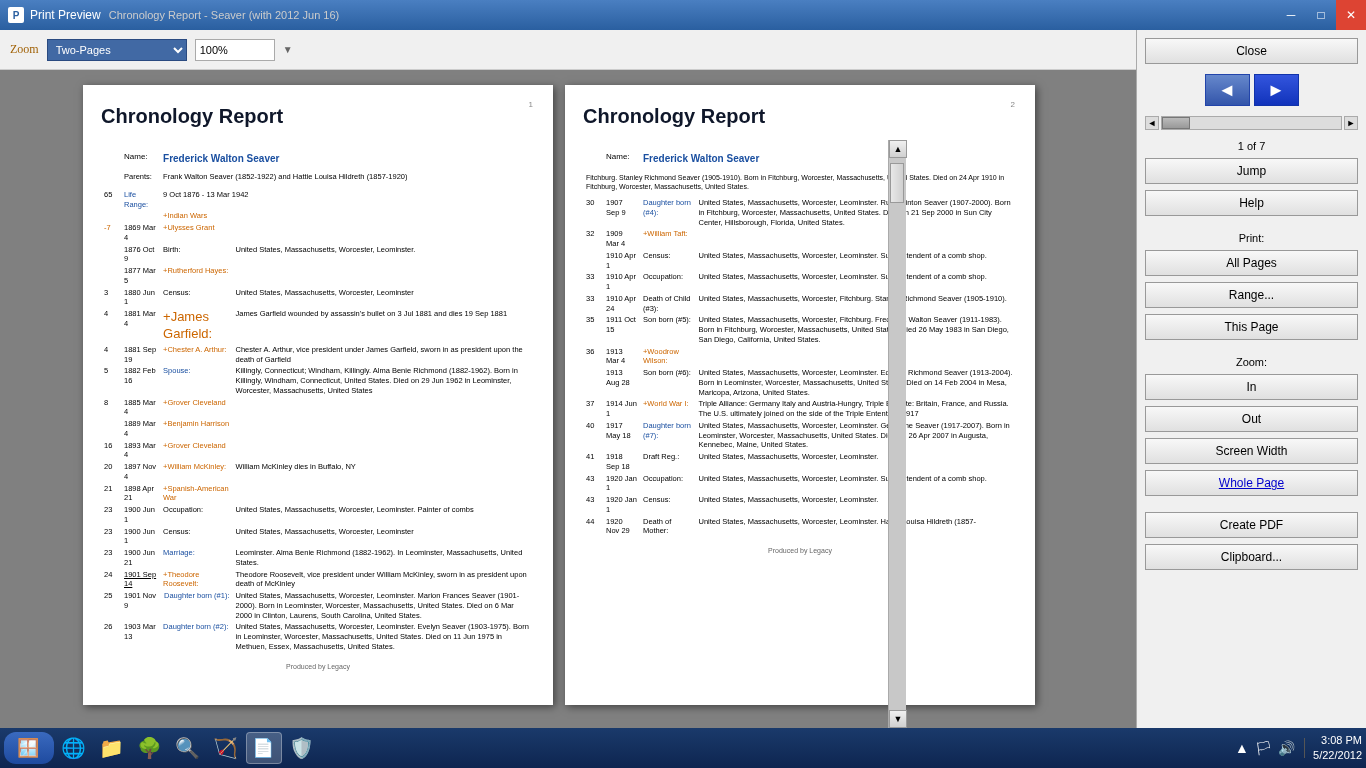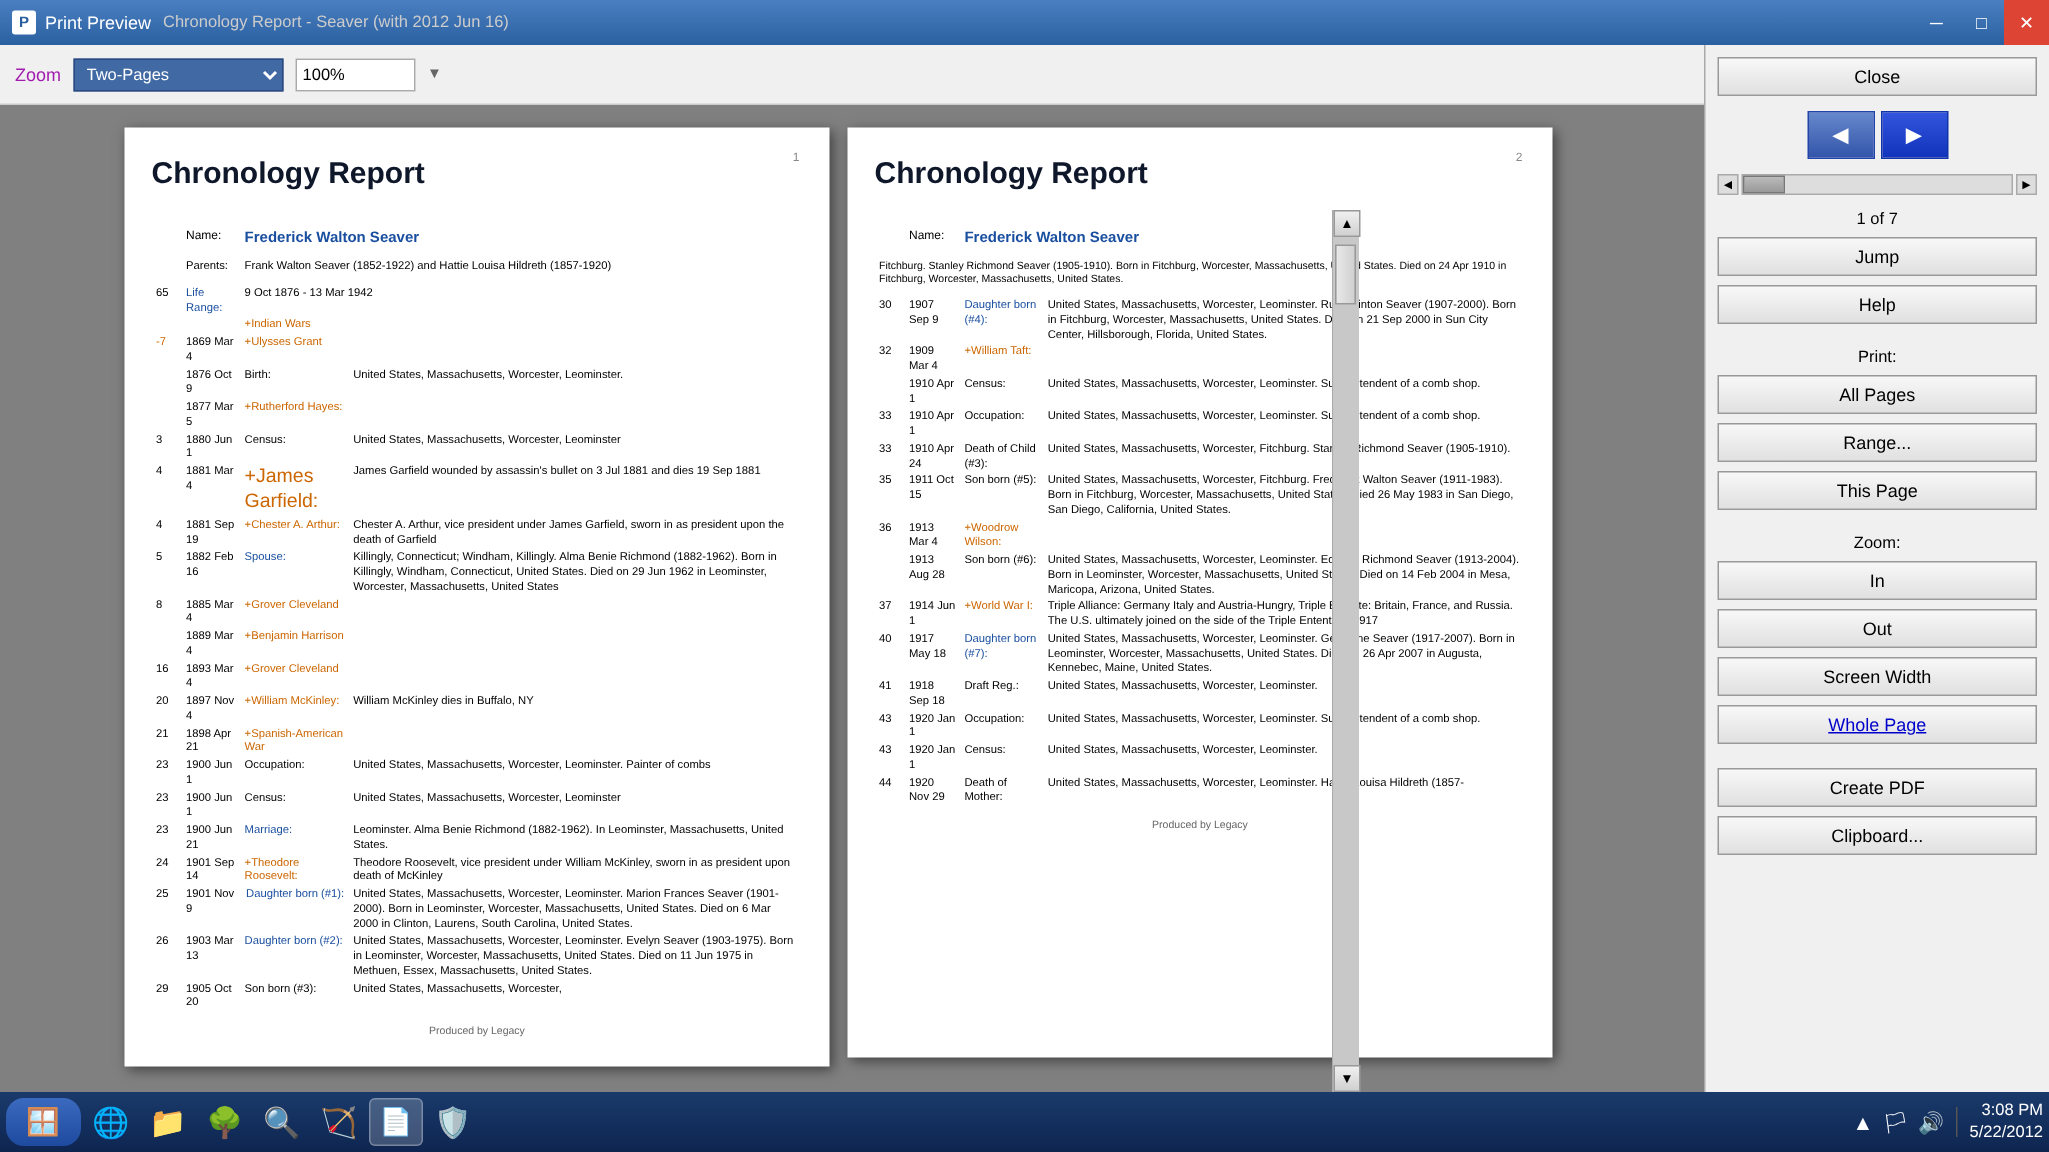--- a/index.html
+++ b/index.html
@@ -74,21 +74,22 @@
       gap: 8px;
       border-bottom: 1px solid #ccc;
       position: absolute;
       top: 30px;
       left: 0;
       right: 230px;
       z-index: 10;
     }
     .zoom-label {
       font-size: 12px;
-      color: #a21caf;
+      color: #a16207;
+      font-family: Liberation Serif, serif;
     }
     .zoom-dropdown {
       width: 140px;
       height: 22px;
       background: #4169a4;
       color: white;
       border: 1px solid #2a4a80;
       font-size: 11px;
       padding: 0 4px;
       cursor: pointer;
@@ -442,41 +443,35 @@
           <td style="font-size:7.5px;">United States, Massachusetts, Worcester, Leominster</td>
         </tr>
         <tr>
           <td style="font-size:7.5px;">23</td>
           <td style="font-size:7.5px;">1900 Jun 21</td>
           <td style="font-size:7.5px; color:#1a4fa0;">Marriage:</td>
           <td style="font-size:7.5px;">Leominster. Alma Benie Richmond (1882-1962). In Leominster, Massachusetts, United States.</td>
         </tr>
         <tr>
           <td style="font-size:7.5px;">24</td>
-          <td style="font-size:7.5px;">1901 Sep 14</td>
+          <td style="font-size:7.5px;text-decoration:underline;">1901 Sep 14</td>
           <td style="font-size:7.5px; color:#cc6600;">+Theodore Roosevelt:</td>
           <td style="font-size:7.5px;">Theodore Roosevelt, vice president under William McKinley, sworn in as president upon death of McKinley</td>
         </tr>
         <tr>
           <td style="font-size:7.5px;">25</td>
           <td style="font-size:7.5px;">1901 Nov 9</td>
           <td style="font-size:7.5px; color:#1a4fa0;text-align:right;">Daughter born (#1):</td>
           <td style="font-size:7.5px;">United States, Massachusetts, Worcester, Leominster. Marion Frances Seaver (1901-2000). Born in Leominster, Worcester, Massachusetts, United States. Died on 6 Mar 2000 in Clinton, Laurens, South Carolina, United States.</td>
         </tr>
         <tr>
           <td style="font-size:7.5px;">26</td>
           <td style="font-size:7.5px;">1903 Mar 13</td>
           <td style="font-size:7.5px; color:#1a4fa0;">Daughter born (#2):</td>
           <td style="font-size:7.5px;">United States, Massachusetts, Worcester, Leominster. Evelyn Seaver (1903-1975). Born in Leominster, Worcester, Massachusetts, United States. Died on 11 Jun 1975 in Methuen, Essex, Massachusetts, United States.</td>
-        </tr>
-        <tr>
-          <td style="font-size:7.5px;">29</td>
-          <td style="font-size:7.5px;">1905 Oct 20</td>
-          <td style="font-size:7.5px;">Son born (#3):</td>
-          <td style="font-size:7.5px;">United States, Massachusetts, Worcester,</td>
         </tr>
       </tbody>
         </table>
       <div class="produced-by">Produced by Legacy</div>
     </div>
 
     <div class="page-wrapper">
       <div class="page-num">2</div>
       <div class="page-title">Chronology Report</div>
 

